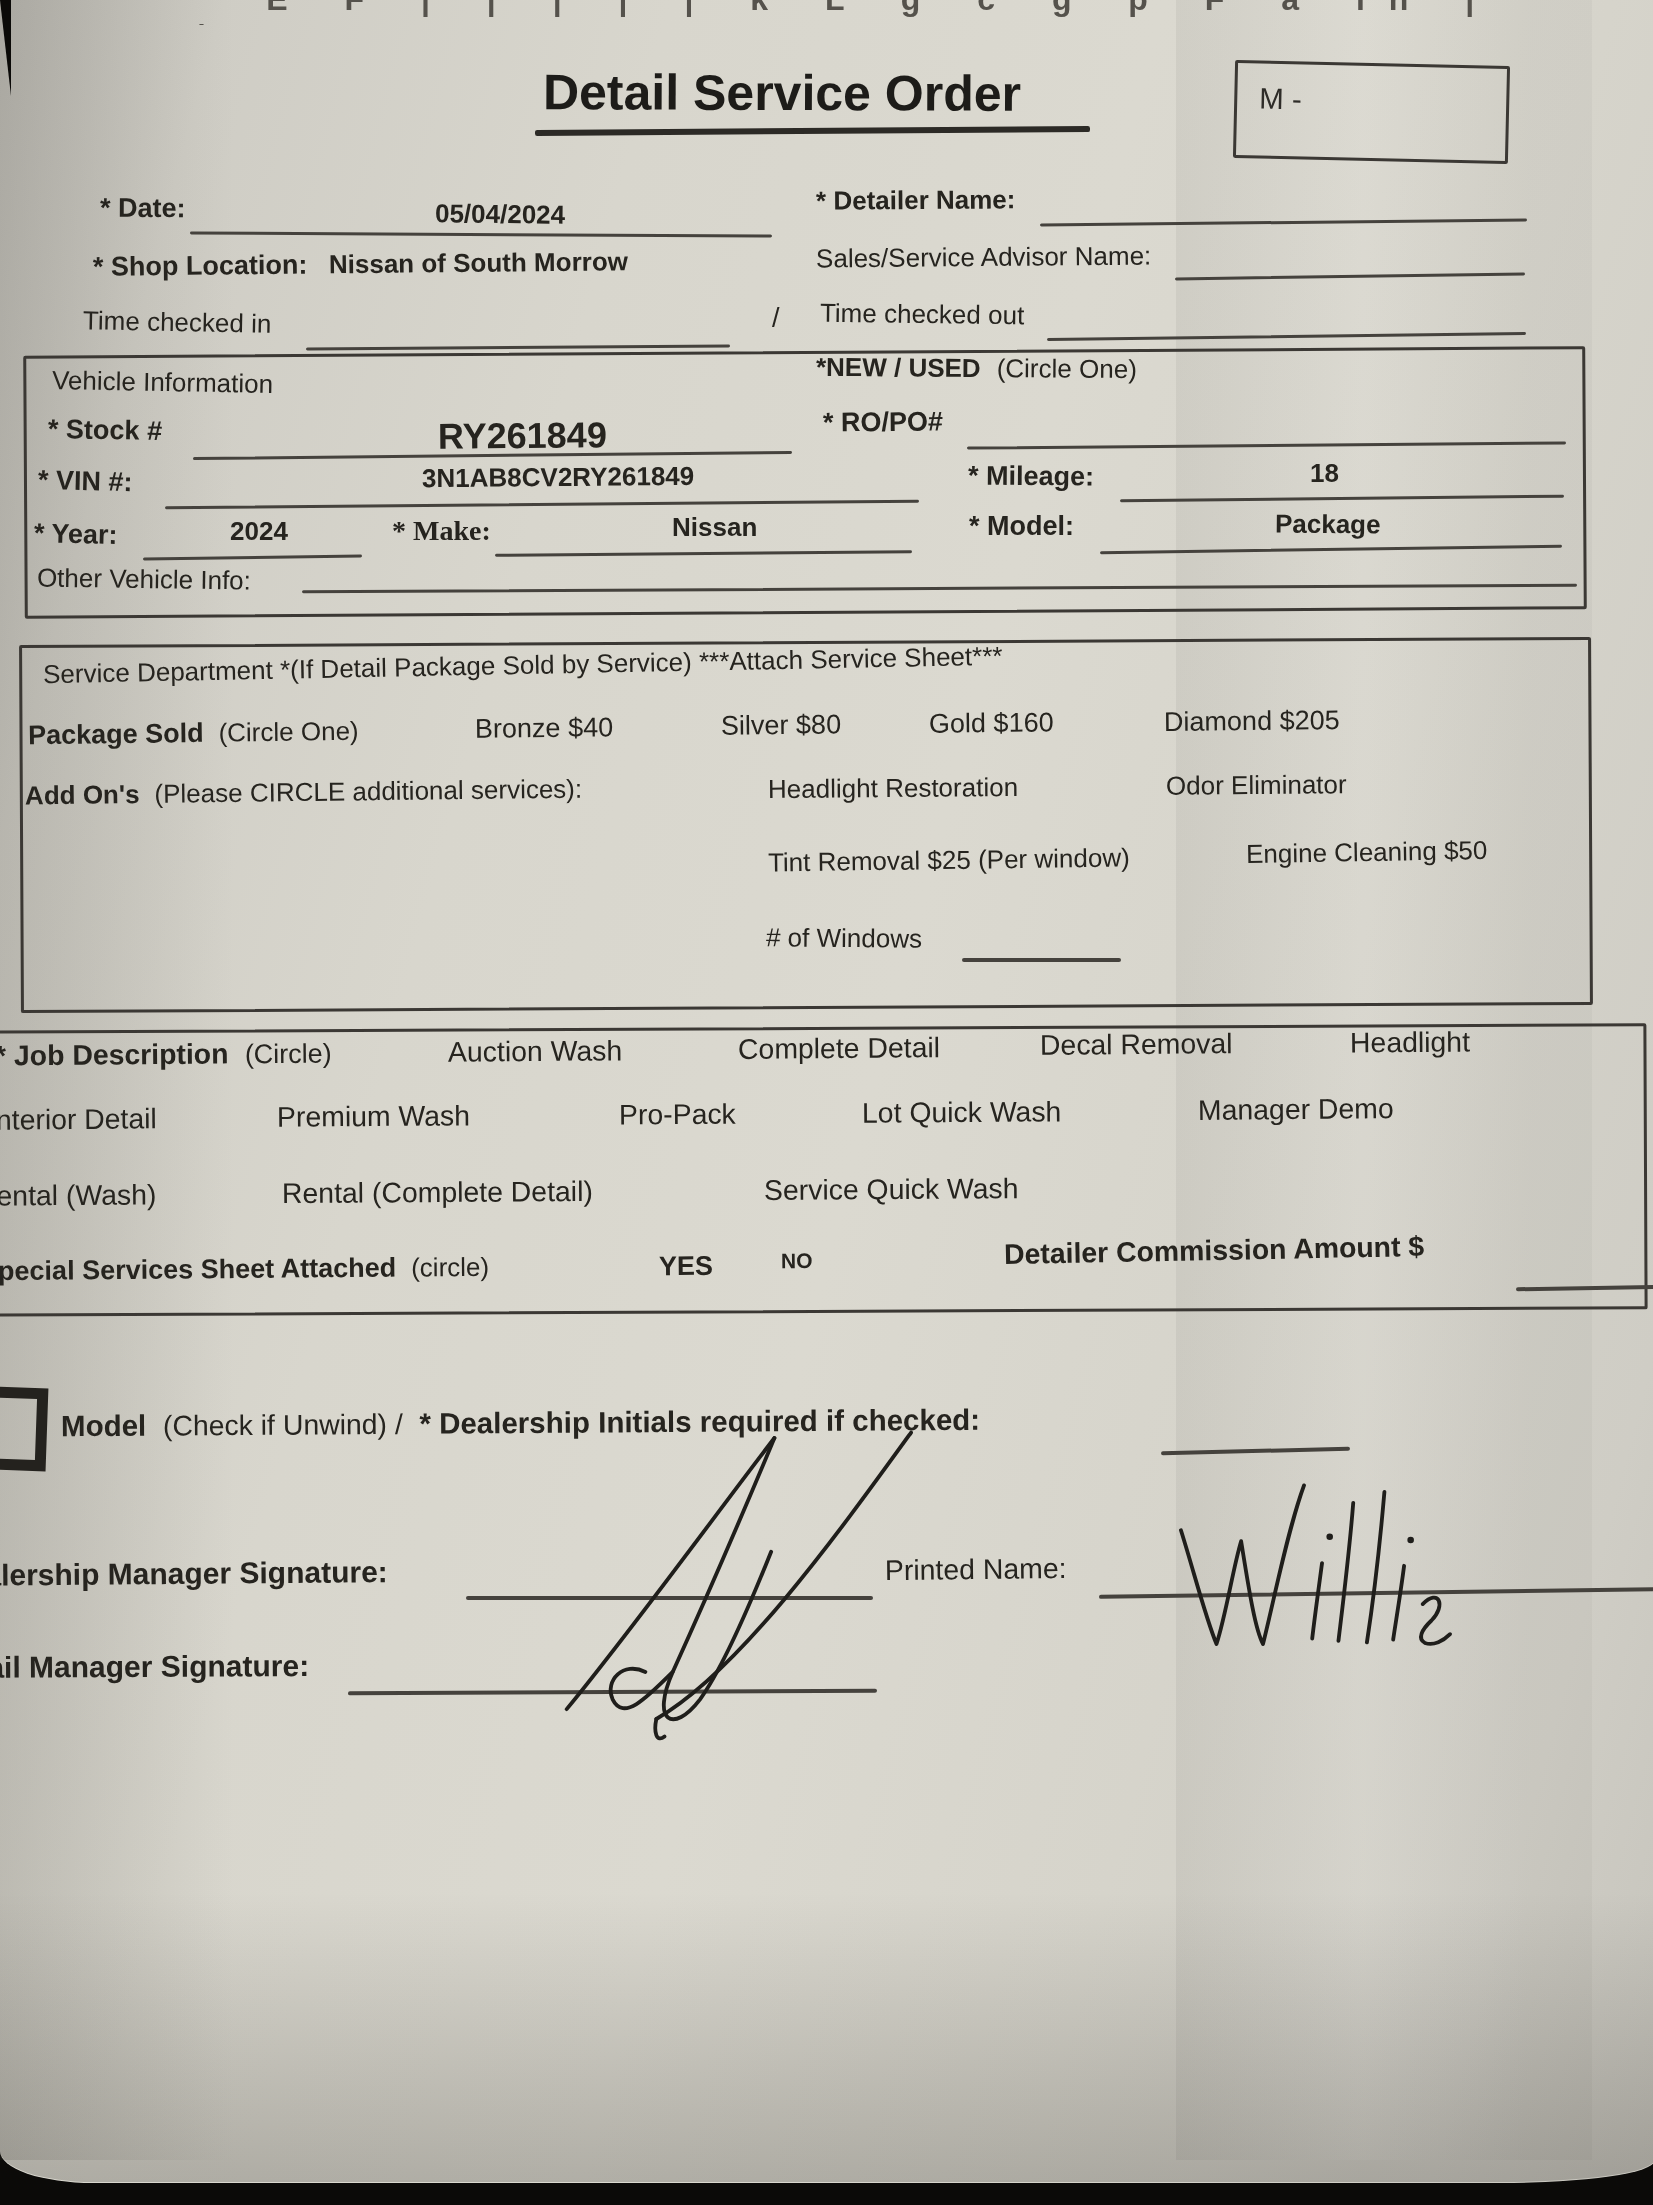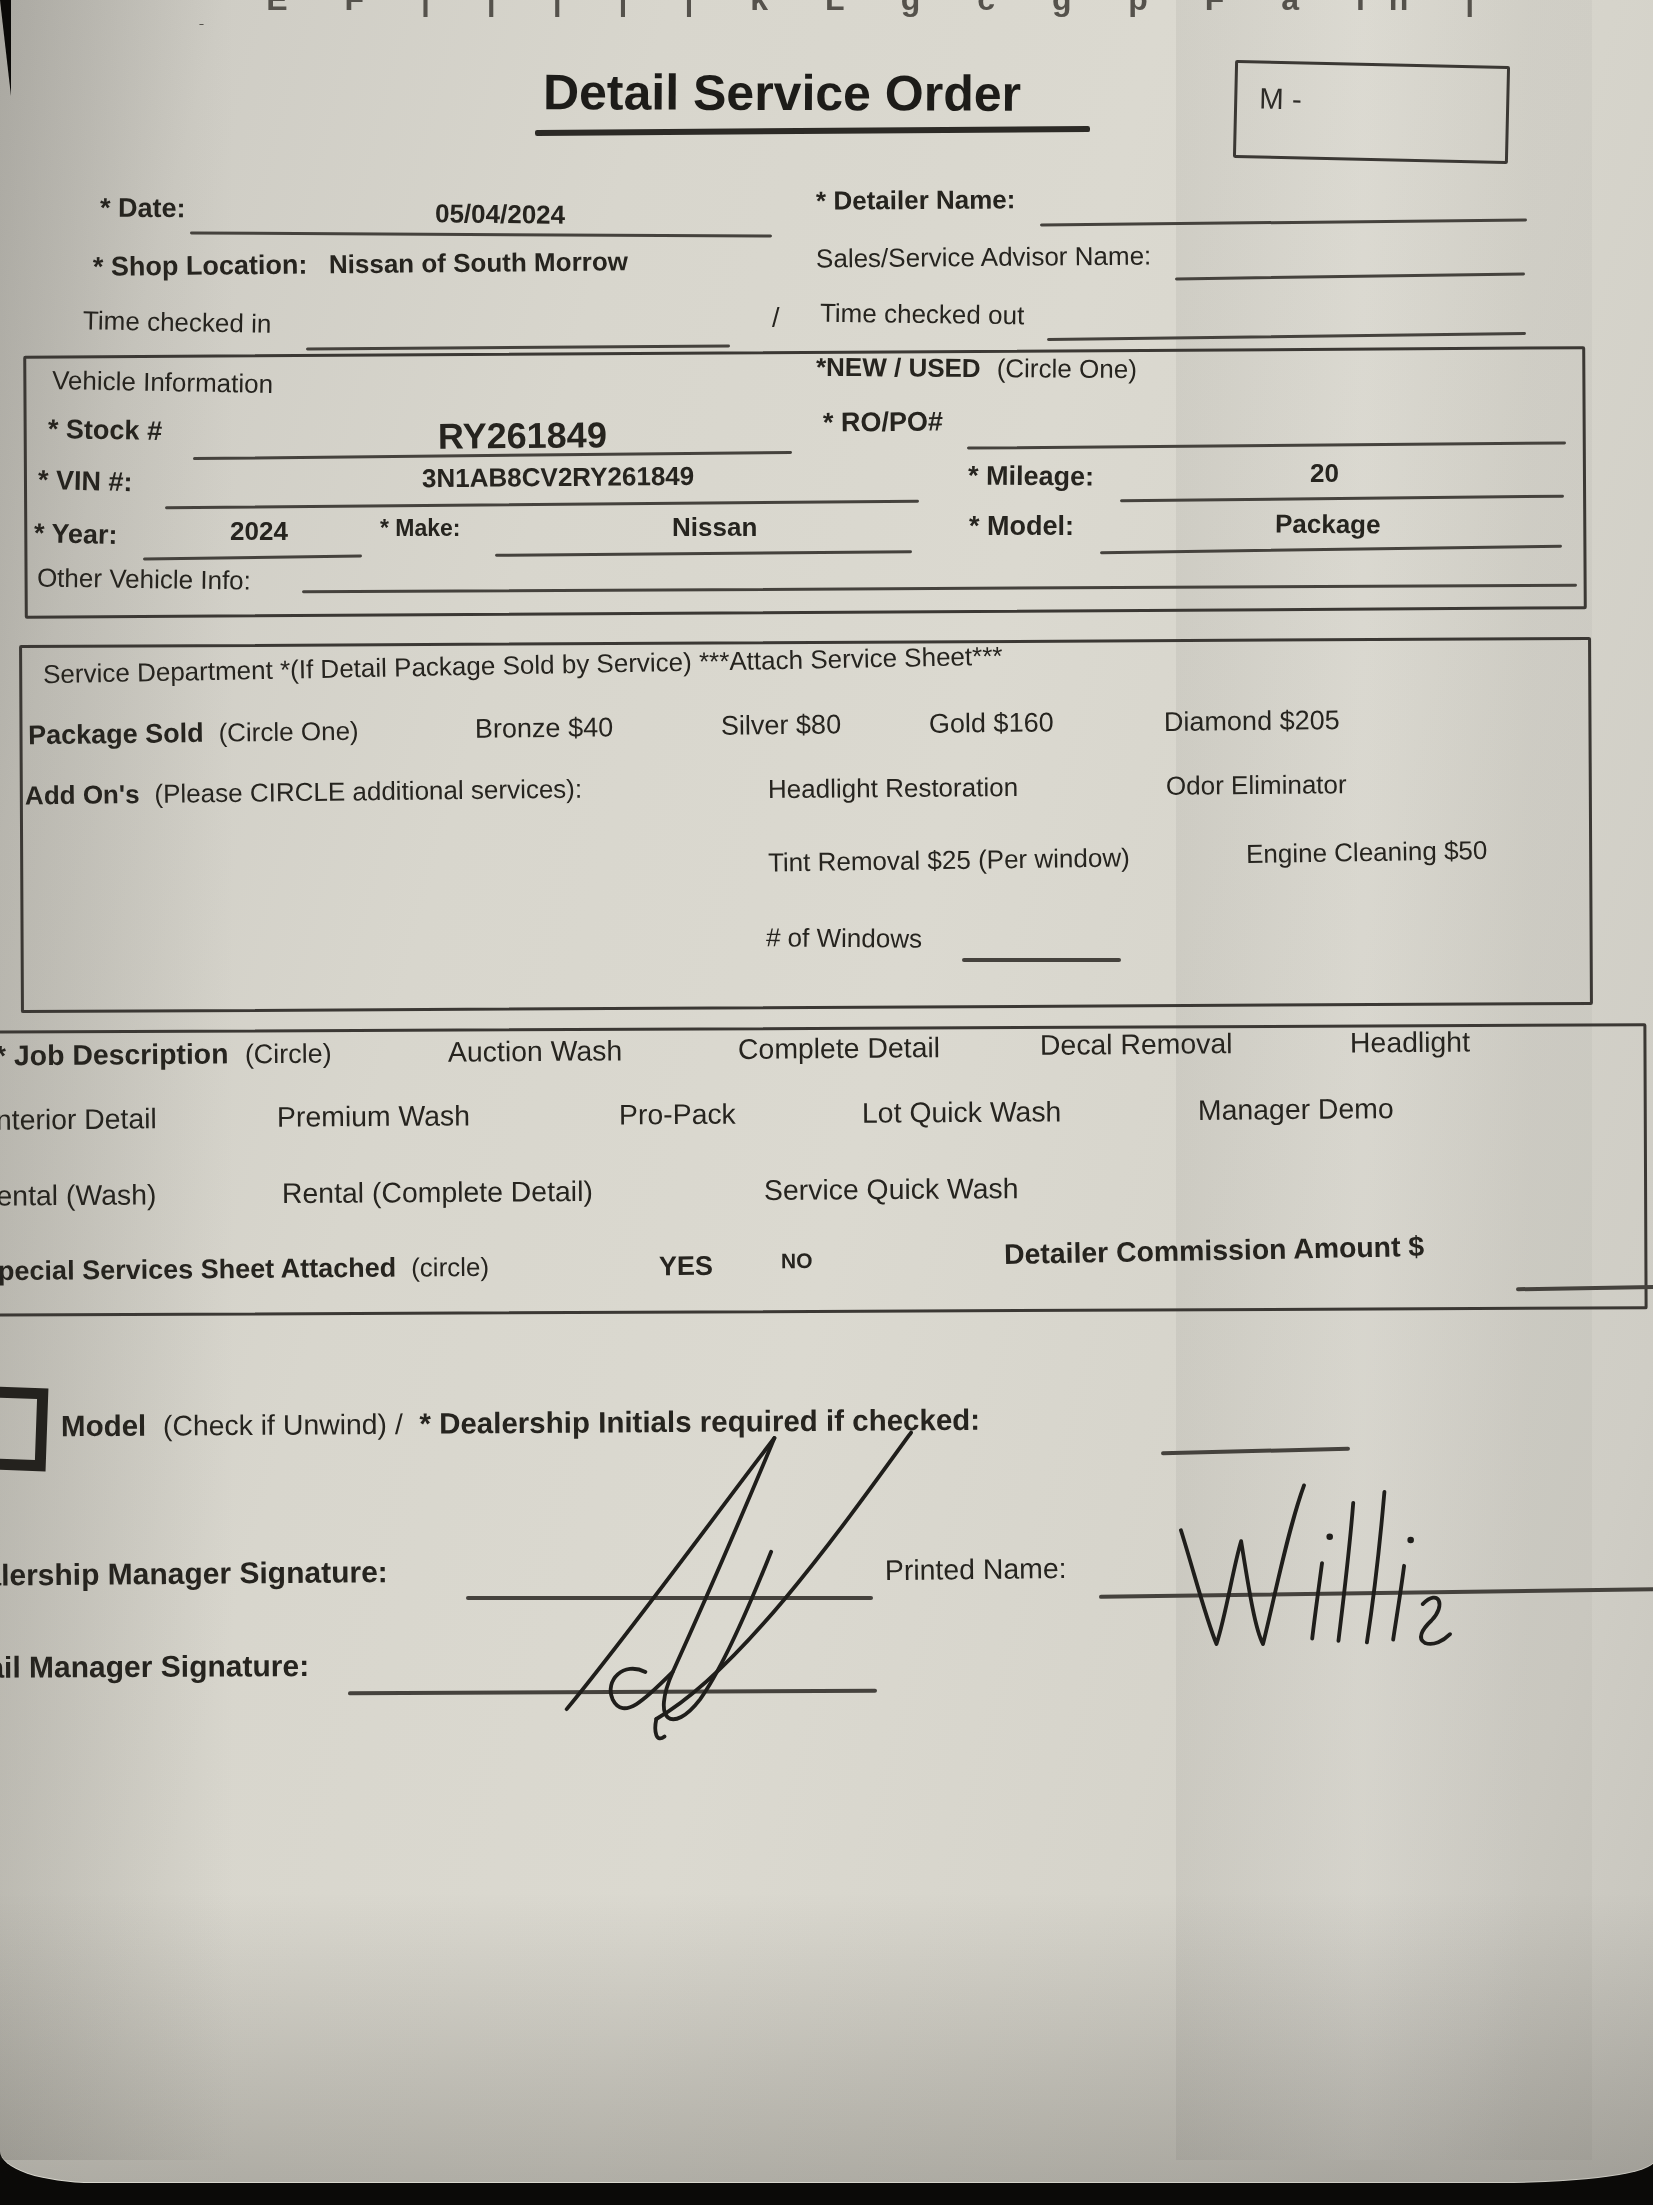--- a/index.html
+++ b/index.html
@@ -77,27 +77,27 @@
   <div class="t b" style="left:48px;top:415px;font-size:27px;transform:rotate(1deg);">* Stock #</div>
   <div class="t b" style="left:438px;top:415px;font-size:36px;transform:rotate(-0.5deg);">RY261849</div>
   <div class="ln" style="left:193px;top:454px;width:599px;transform:rotate(-0.6deg);"></div>
   <div class="t b" style="left:823px;top:407px;font-size:27px;transform:rotate(-0.5deg);">* RO/PO#</div>
   <div class="ln" style="left:967px;top:444px;width:599px;transform:rotate(-0.5deg);"></div>
 
   <div class="t b" style="left:38px;top:466px;font-size:27px;transform:rotate(1.4deg);">* VIN #:</div>
   <div class="t b" style="left:422px;top:463px;font-size:26px;transform:rotate(-0.5deg);">3N1AB8CV2RY261849</div>
   <div class="ln" style="left:165px;top:503px;width:754px;transform:rotate(-0.5deg);"></div>
   <div class="t b" style="left:968px;top:461px;font-size:27px;transform:rotate(0.4deg);">* Mileage:</div>
-  <div class="t b" style="left:1310px;top:459px;font-size:26px;">20</div>
+  <div class="t b" style="left:1310px;top:459px;font-size:26px;">18</div>
   <div class="ln" style="left:1120px;top:497px;width:444px;transform:rotate(-0.6deg);"></div>
 
   <div class="t b" style="left:34px;top:519px;font-size:27px;transform:rotate(1.4deg);">* Year:</div>
   <div class="t b" style="left:230px;top:517px;font-size:26px;">2024</div>
   <div class="ln" style="left:143px;top:556px;width:219px;transform:rotate(-0.8deg);"></div>
-  <div class="t b" style="left:380px;top:515px;font-size:23px;">* Make:</div>
+  <div class="t b" style="left:392px;top:515px;font-size:28px;font-family:Liberation Serif, serif;">* Make:</div>
   <div class="t b" style="left:672px;top:513px;font-size:26px;">Nissan</div>
   <div class="ln" style="left:495px;top:552px;width:417px;transform:rotate(-0.5deg);"></div>
   <div class="t b" style="left:969px;top:511px;font-size:27px;">* Model:</div>
   <div class="t b" style="left:1275px;top:510px;font-size:26px;transform:rotate(0.5deg);">Package</div>
   <div class="ln" style="left:1100px;top:548px;width:462px;transform:rotate(-0.8deg);"></div>
 
   <div class="t" style="left:37px;top:565px;font-size:26px;transform:rotate(0.8deg);">Other Vehicle Info:</div>
   <div class="ln" style="left:302px;top:587px;width:1275px;transform:rotate(-0.3deg);"></div>
 
   <div class="box" style="left:19.7px;top:641px;width:1566px;height:362px;transform:rotate(-0.3deg);"></div>

